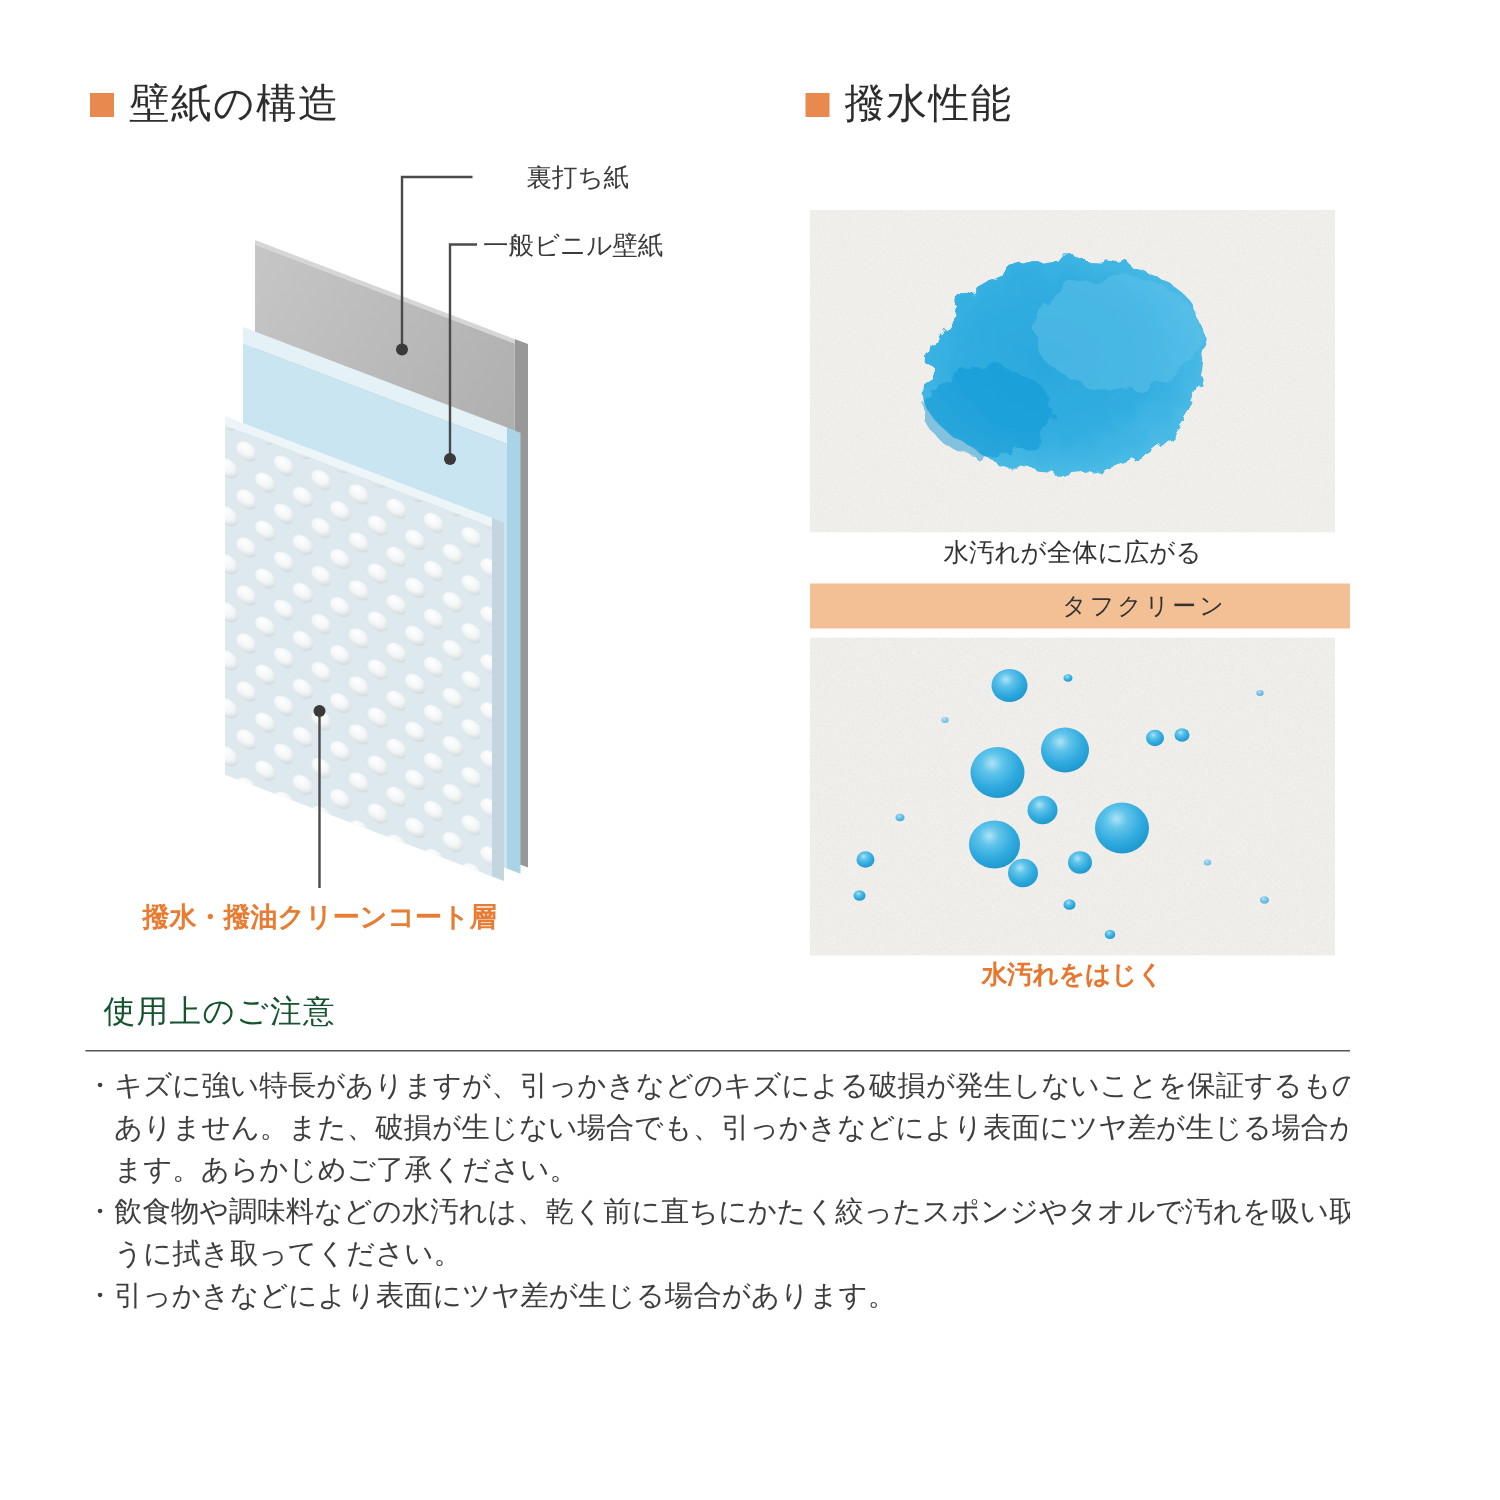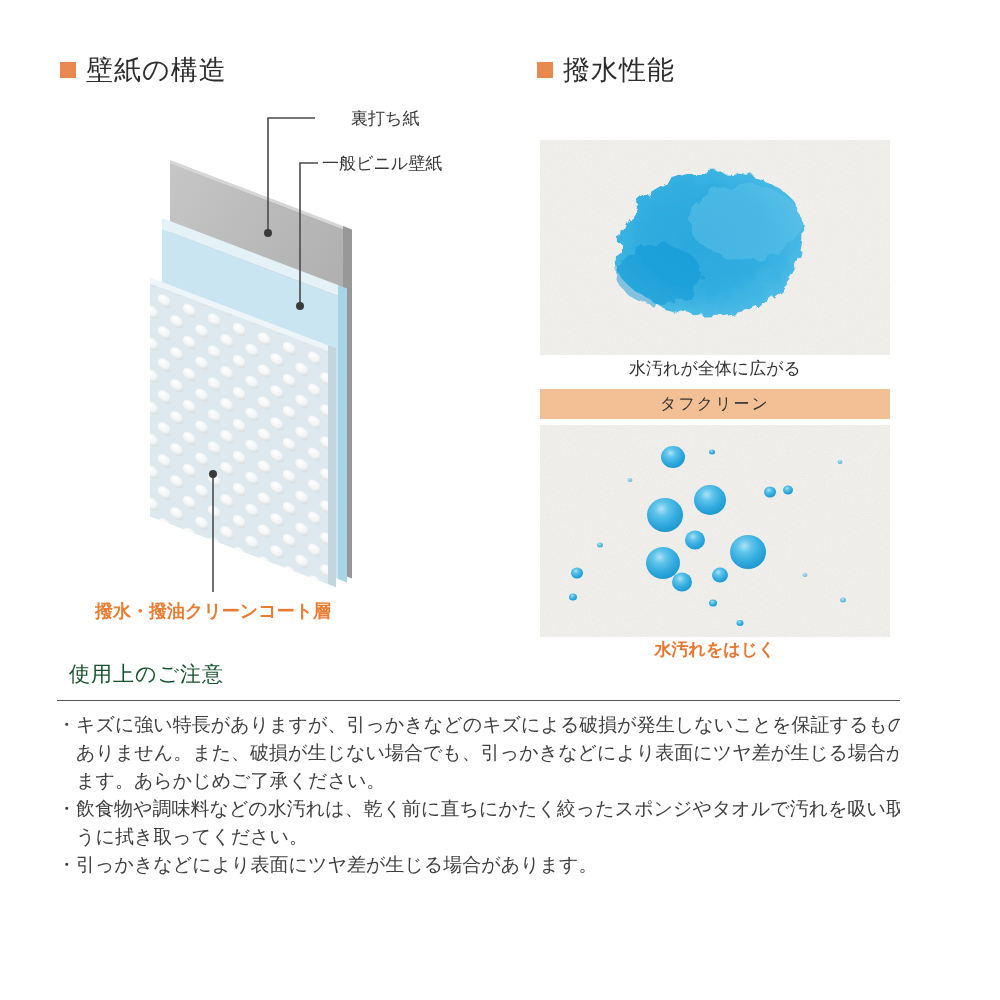--- a/index.html
+++ b/index.html
@@ -19,21 +19,21 @@
   #diagram-svg { position:absolute; left:120px; top:100px; }
   .layer-label { position:absolute; font-size:17px; color:#3a3a3a; white-space:nowrap; }
   #label-backing { left:306px; top:107px;margin-left:45px; }
   #label-vinyl   { left:322px; top:152px; }
   #label-coat    { left:95px;  top:599px; font-size:18px; font-weight:bold; color:#e87c32; }
 
   
   .bar { position:absolute; left:540px; width:350px; height:30px; text-align:center;
          font-size:16px; line-height:30px; color:#333; letter-spacing:2px; }
   #bar-general { top:103px; background:#c7c7c7; }
-  #bar-tough   { top:389px; background:#f3c096; }
+  #bar-tough   { top:389px; background:#f3c096;padding-left:48px; }
   .photo { position:absolute; left:540px; }
   #photo-general { top:140px; }
   #photo-tough   { top:425px; }
   .caption { position:absolute; left:540px; width:350px; text-align:center; font-size:17px; }
   #caption-general { top:357px; color:#333; }
   #caption-tough   { top:638px; color:#e8762e; font-weight:bold; }
 
   
   #notes { position:absolute; left:57px; top:648px; width:892px; }
   #notes h3 { margin:12px; font-size:21px; font-weight:normal; color:#14532d; letter-spacing:1px; }

